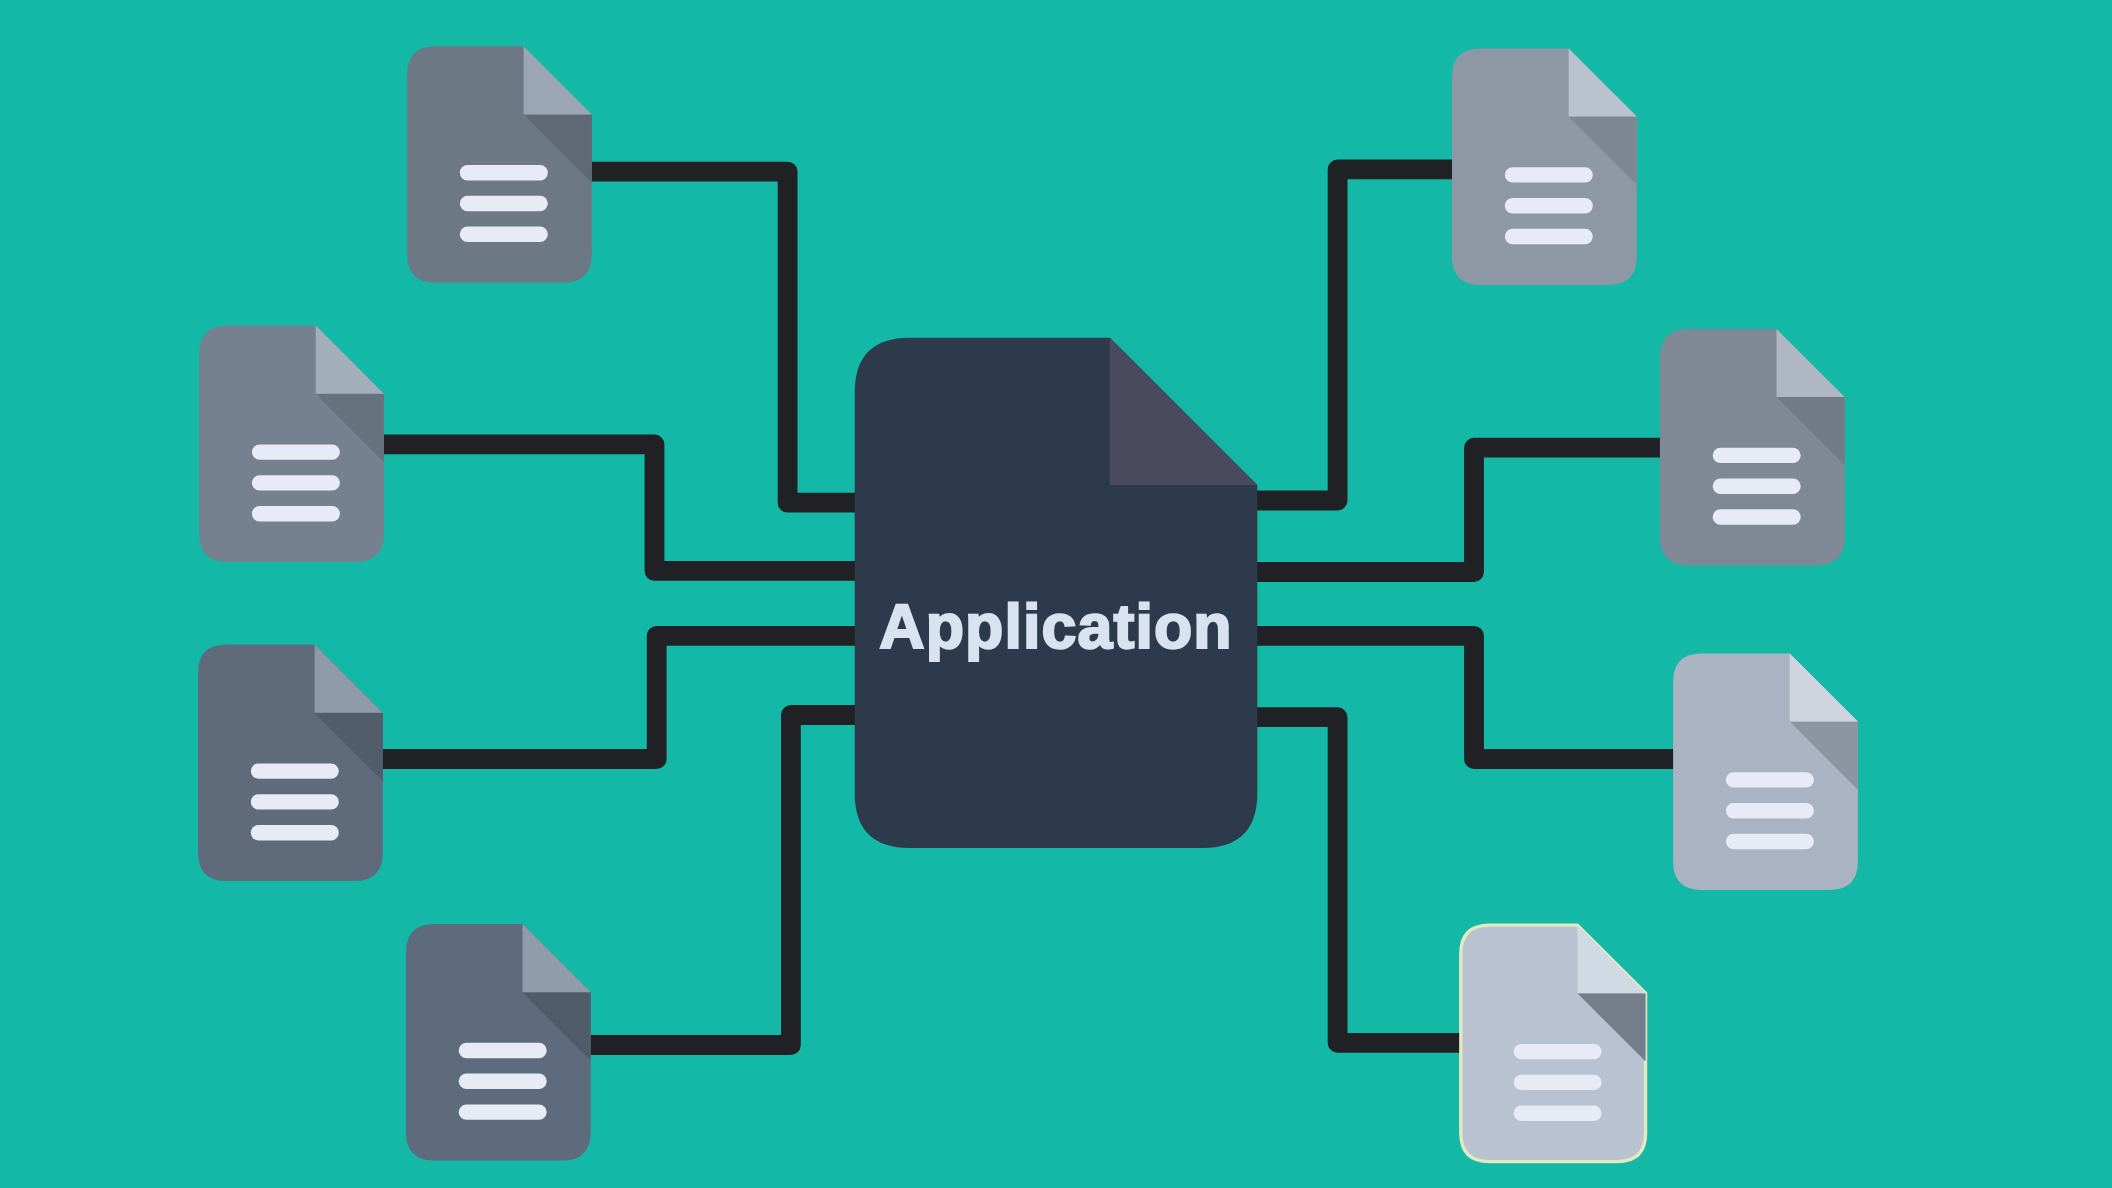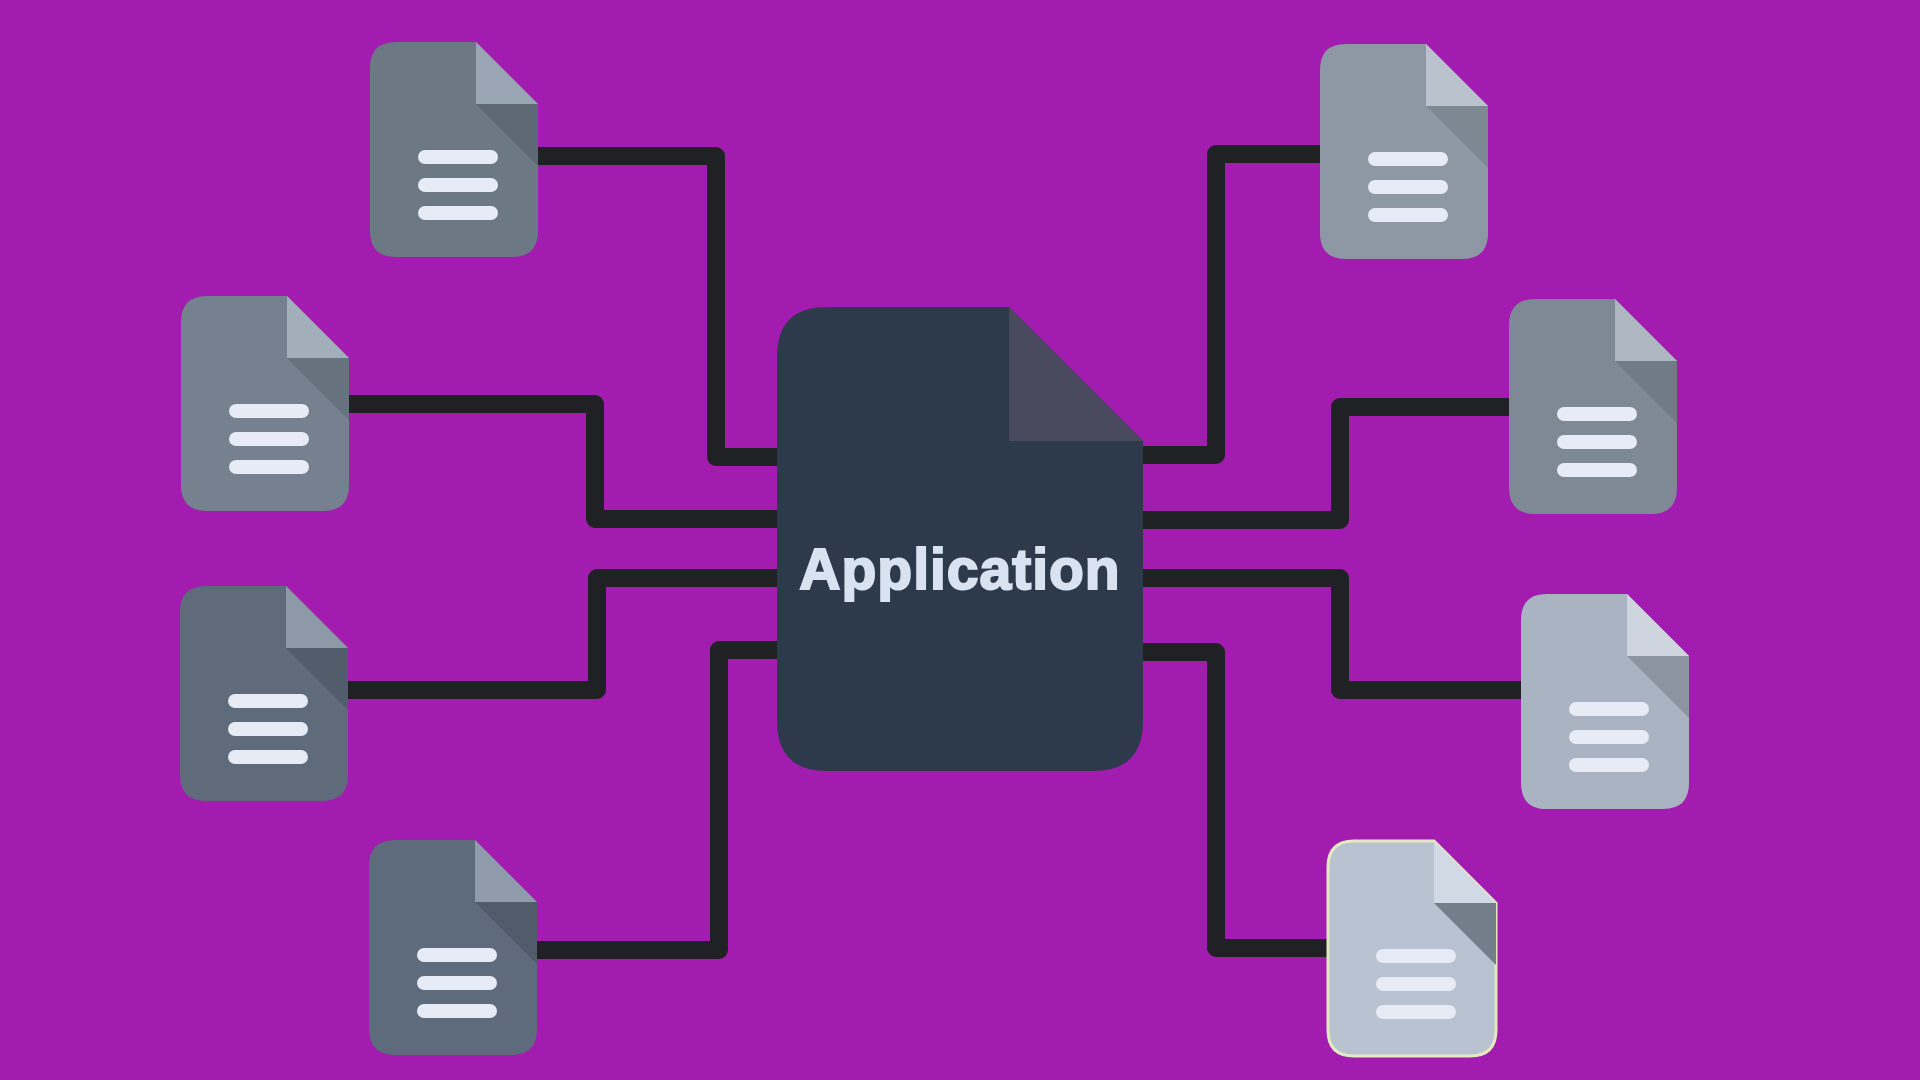--- a/index.html
+++ b/index.html
@@ -24,21 +24,21 @@
   }
   .app-label {
     font-family: "Liberation Sans", sans-serif;
     font-weight: 700;
     letter-spacing: 1px;
   }
 </style>
 </head>
 <body style="background: rgb(214, 223, 240);">
 
-<div class="stage" style="background: #a21caf;">
+<div class="stage" style="background: #14b8a6;">
   <svg id="diagram" viewBox="0 0 1920 1080" xmlns="http://www.w3.org/2000/svg">
     <g id="connectors-layer">
         <path d="M 530 156 L 716 156 L 716 457 L 784 457" fill="none" stroke="#202124" stroke-width="18" stroke-linejoin="round" stroke-linecap="butt"></path>
         <path d="M 342 404 L 595 404 L 595 519 L 784 519" fill="none" stroke="#202124" stroke-width="18" stroke-linejoin="round" stroke-linecap="butt"></path>
         <path d="M 344 690 L 597 690 L 597 578 L 784 578" fill="none" stroke="#202124" stroke-width="18" stroke-linejoin="round" stroke-linecap="butt"></path>
         <path d="M 530 950 L 719 950 L 719 650 L 784 650" fill="none" stroke="#202124" stroke-width="18" stroke-linejoin="round" stroke-linecap="butt"></path>
         <path d="M 1136 455 L 1216 455 L 1216 154 L 1327 154" fill="none" stroke="#202124" stroke-width="18" stroke-linejoin="round" stroke-linecap="butt"></path>
         <path d="M 1136 520 L 1340 520 L 1340 407 L 1516 407" fill="none" stroke="#202124" stroke-width="18" stroke-linejoin="round" stroke-linecap="butt"></path>
         <path d="M 1136 578 L 1340 578 L 1340 690 L 1526 690" fill="none" stroke="#202124" stroke-width="18" stroke-linejoin="round" stroke-linecap="butt"></path>
         <path d="M 1136 652 L 1216 652 L 1216 948 L 1335 948" fill="none" stroke="#202124" stroke-width="18" stroke-linejoin="round" stroke-linecap="butt"></path>

